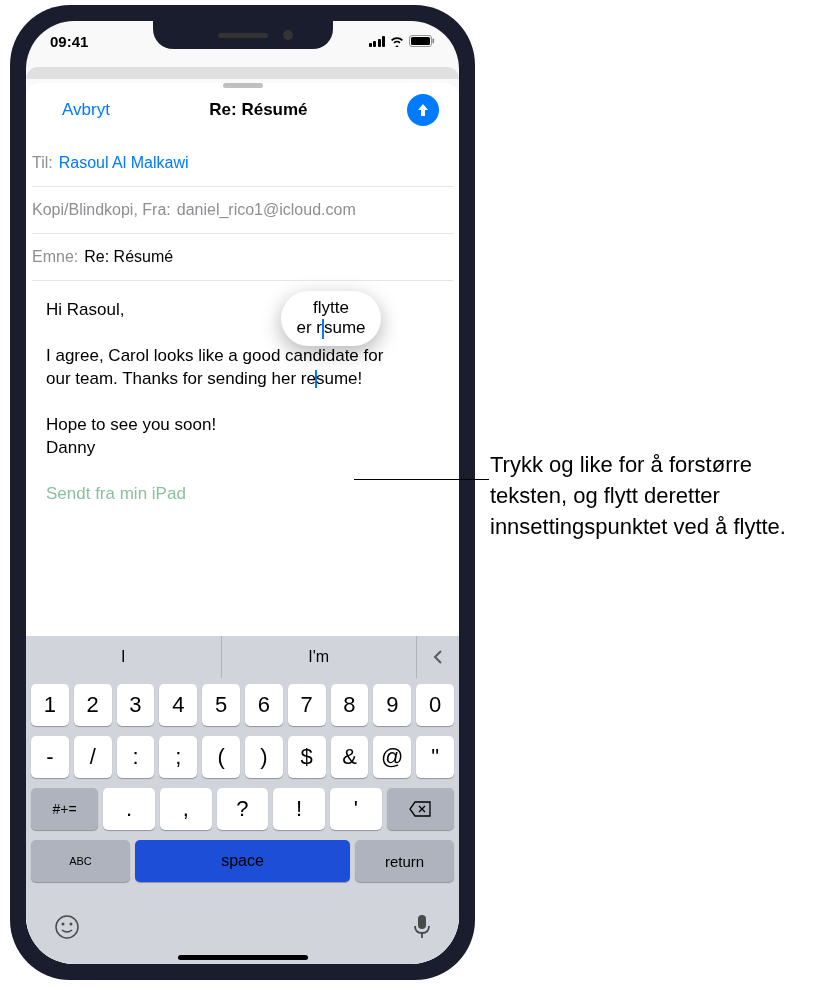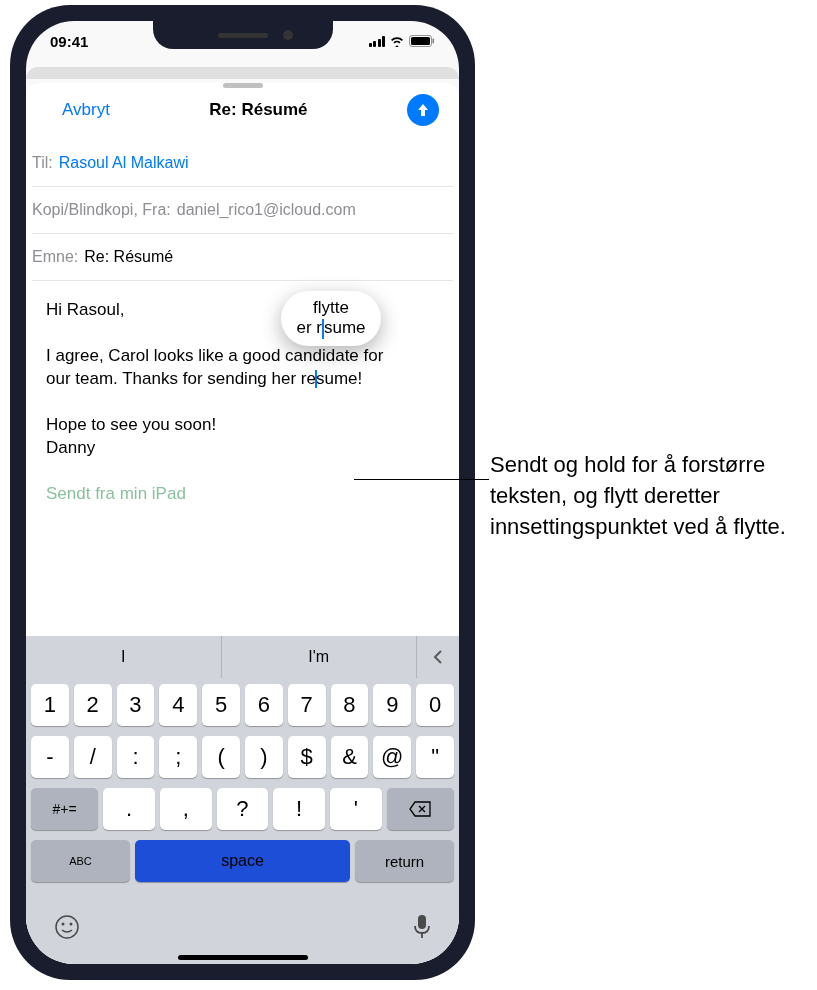--- a/index.html
+++ b/index.html
@@ -500,13 +500,13 @@
           </div>
         </div>
 
         <div class="home-indicator"></div>
       </div>
     </div>
   </div>
 </div>
 
 <div class="callout-line"></div>
-<div class="callout">Sendt og hold for å forstørre teksten, og flytt deretter innsettingspunktet ved å flytte.</div>
+<div class="callout">Trykk og like for å forstørre teksten, og flytt deretter innsettingspunktet ved å flytte.</div>
 
 </body></html>

